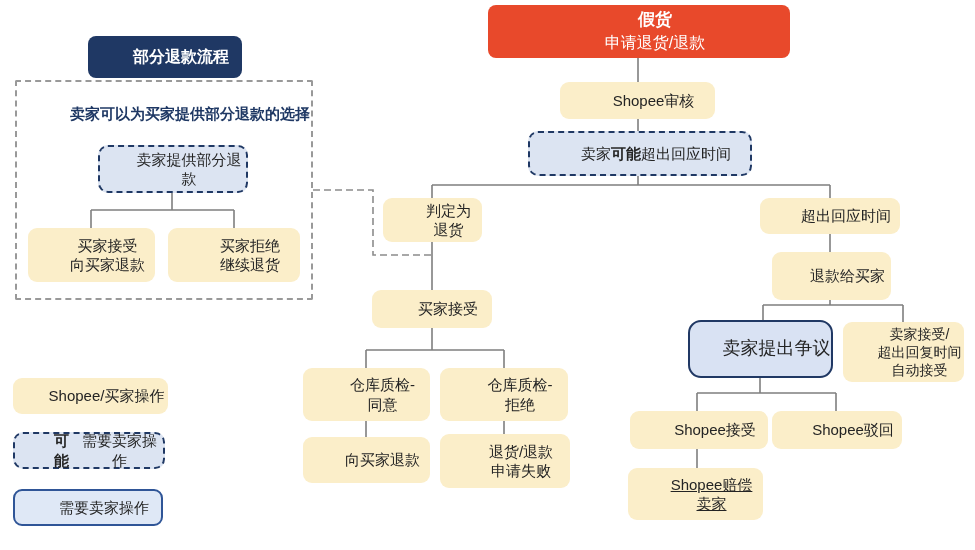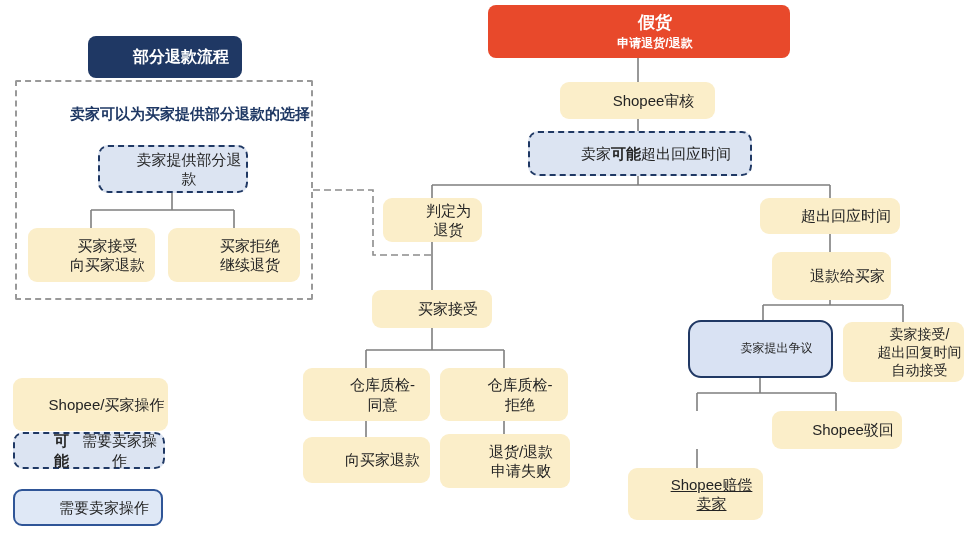--- a/index.html
+++ b/index.html
@@ -10,26 +10,26 @@
   .wires{position:absolute;left:0;top:0;}
   .wires .solid{fill:none;stroke:#7f7f7f;stroke-width:1.6;}
   .wires .dash{fill:none;stroke:#8c8c8c;stroke-width:1.6;stroke-dasharray:7 4;}
   .node{
     position:absolute;display:flex;align-items:center;justify-content:center;
     text-align:center;white-space:pre-line;font-size:15px;line-height:1.3;
     border-radius:9px;box-sizing:border-box;padding-left:32px;
   }
   .yellow{background:#fbeec9;}
   .dashedblue{background:#dce4f2;border:2px dashed #1f3864;border-radius:10px;}
-  .solidblue{background:#d9e2f3;border:2px solid #203864;border-radius:13px;font-size:12px;}
+  .solidblue{background:#d9e2f3;border:2px solid #203864;border-radius:13px;font-size:18px;}
   .legendblue{background:#dfe8f6;border:2px solid #2f5597;border-radius:9px;}
   .navy{background:#1f3864;color:#ffffff;font-weight:bold;font-size:16px;border-radius:8px;}
   .red{background:#e8492b;color:#ffffff;border-radius:8px;flex-direction:column;line-height:1.35;}
   .red .t1{font-weight:bold;font-size:17px;}
-  .red .t2{font-size:12px;font-weight:bold;}
+  .red .t2{font-size:16px;}
   .panel-dashed{
     position:absolute;left:15px;top:80px;width:298px;height:220px;
     border:2px dashed #999999;border-radius:2px;box-sizing:border-box;
   }
   .panel-sub{
     position:absolute;left:18px;top:105px;width:292px;text-align:right;
     color:#1f3864;font-weight:bold;font-size:15px;
   }
   .small{font-size:14px;}
 </style>
@@ -79,23 +79,24 @@
   <div class="node yellow" style="left:303px;top:437px;width:127px;height:46px;">向买家退款</div>
   <div class="node yellow" style="left:440px;top:434px;width:130px;height:54px;">退货/退款
 申请失败</div>
 
   <div class="node yellow" style="left:760px;top:198px;width:140px;height:36px;">超出回应时间</div>
   <div class="node yellow" style="left:772px;top:252px;width:119px;height:48px;">退款给买家</div>
   <div class="node solidblue" style="left:688px;top:320px;width:145px;height:58px;">卖家提出争议</div>
   <div class="node yellow small" style="left:843px;top:322px;width:121px;height:60px;">卖家接受/
 超出回复时间
 自动接受</div>
+  <div class="node yellow" style="left:630px;top:411px;width:138px;height:38px;">Shopee接受</div>
   <div class="node yellow" style="left:772px;top:411px;width:130px;height:38px;">Shopee驳回</div>
   <div class="node yellow" style="left:628px;top:468px;width:135px;height:52px;text-decoration:underline;">Shopee赔偿
 卖家</div>
 
-  <div class="node yellow" style="left:13px;top:378px;width:155px;height:53px;">Shopee/买家操作</div>
+  <div class="node yellow" style="left:13px;top:378px;width:155px;height:36px;">Shopee/买家操作</div>
   <div class="node dashedblue" style="left:13px;top:432px;width:152px;height:37px;">
     <b>可能</b><span>需要卖家操作</span>
   </div>
   <div class="node legendblue" style="left:13px;top:489px;width:150px;height:37px;">需要卖家操作</div>
 
 </div>
 
 </body></html>

